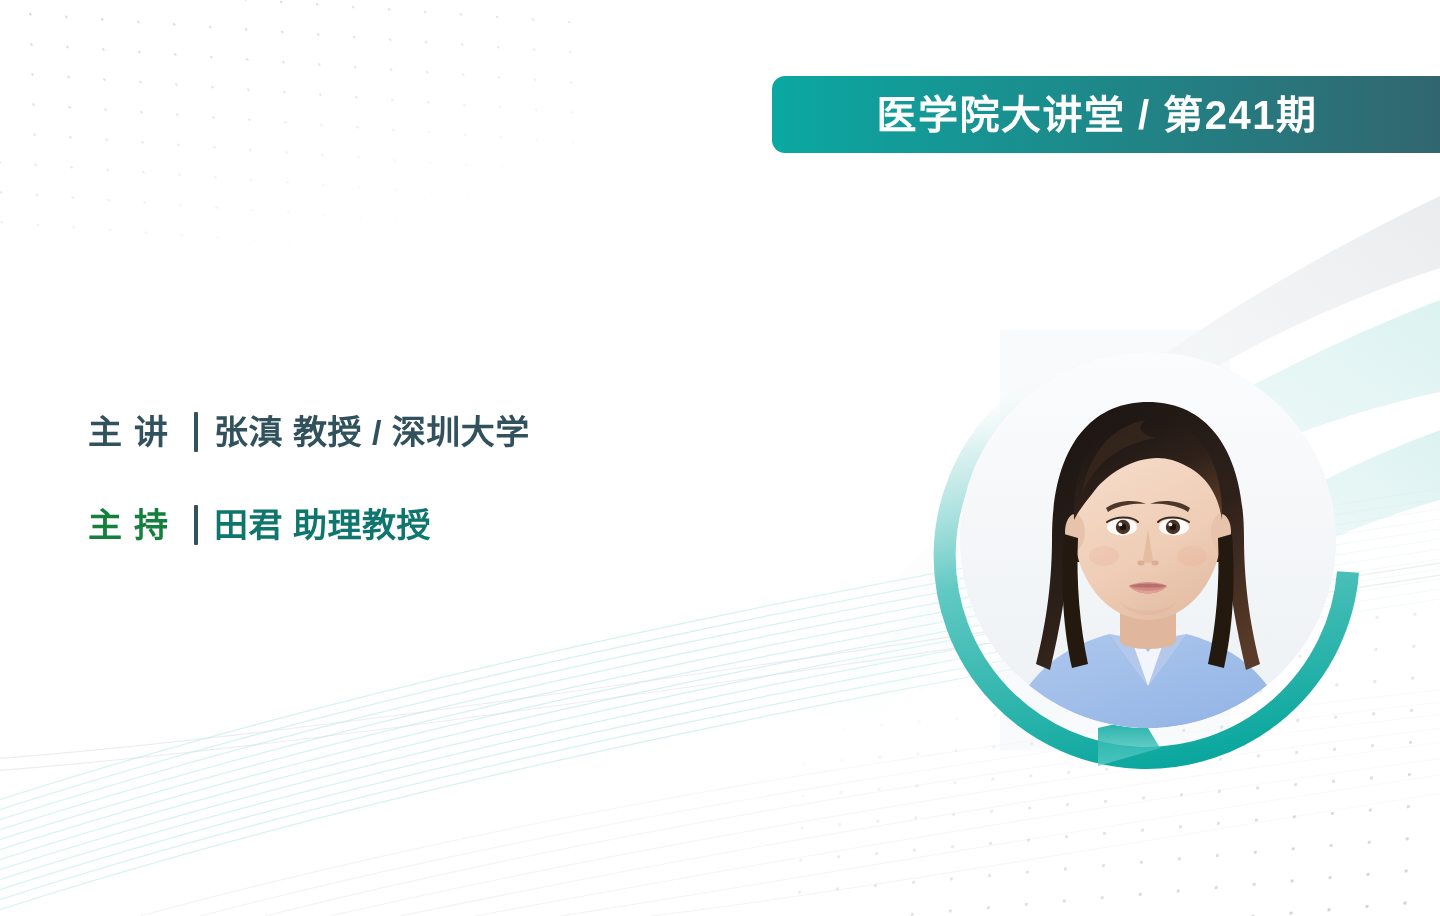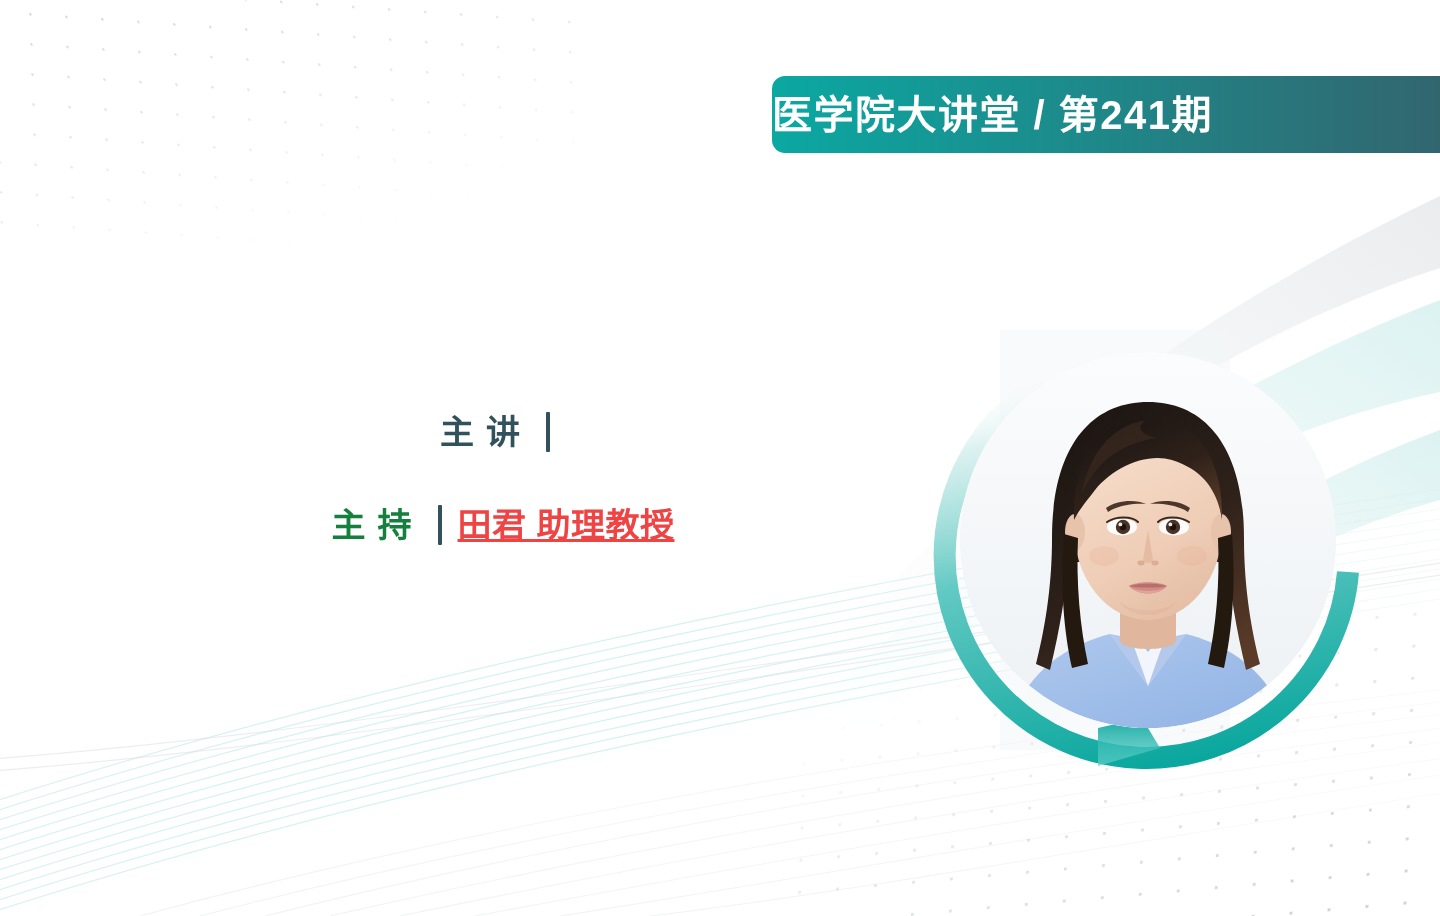--- a/index.html
+++ b/index.html
@@ -65,20 +65,21 @@
   
   .banner {
     position: absolute;
     left: 772px;
     top: 76px;
     width: 668px;
     height: 77px;
     border-radius: 13px 0 0 13px;
     display: flex;
     align-items: center;
+    justify-content: center;
     box-sizing: border-box;
     padding-right: 18px;
   }
   .banner-text {
     color: #ffffff;
     font-size: 40px;
     font-weight: 700;
     letter-spacing: 1.5px;
     white-space: nowrap;
     line-height: 1;
@@ -101,21 +102,20 @@
     position: absolute;
     left: 88px;
     top: 385px;
     width: 830px;
   }
   .info-row {
     display: flex;
     align-items: center;
     height: 93px;
     white-space: nowrap;
-    justify-content: center;
   }
   .info-label {
     font-size: 34px;
     font-weight: 700;
     letter-spacing: 12px;
     width: 106px;
     flex: 0 0 106px;
     line-height: 1;
   }
   .info-sep {
@@ -232,26 +232,27 @@
   <div class="banner" id="banner" style="background: linear-gradient(90deg, rgb(11, 168, 162) 0%, rgb(50, 102, 111) 100%);">
     <span class="banner-text">医学院大讲堂 / 第241期</span>
   </div>
 
 
   <div class="info-block">
 
     <div class="info-row">
       <span class="info-label" style="color: rgb(49, 82, 92);">主讲</span>
       <span class="info-sep" style="background: rgb(49, 82, 92);"></span>
+      <span class="info-value" style="color: rgb(49, 82, 92);">张滇 教授 / 深圳大学</span>
     </div>
 
     <div class="info-row">
       <span class="info-label" style="color: #15803d;">主持</span>
       <span class="info-sep" style="background: rgb(49, 82, 92);"></span>
-      <span class="info-value" style="color: #ef4444; text-decoration: underline;">田君 助理教授</span>
+      <span class="info-value" style="color: #0f766e;">田君 助理教授</span>
     </div>
 
 
 
   </div>
 
   <div class="portrait-wrap">
 
     <svg class="ring-svg" viewBox="0 0 440 440" xmlns="http://www.w3.org/2000/svg">
       <defs>

